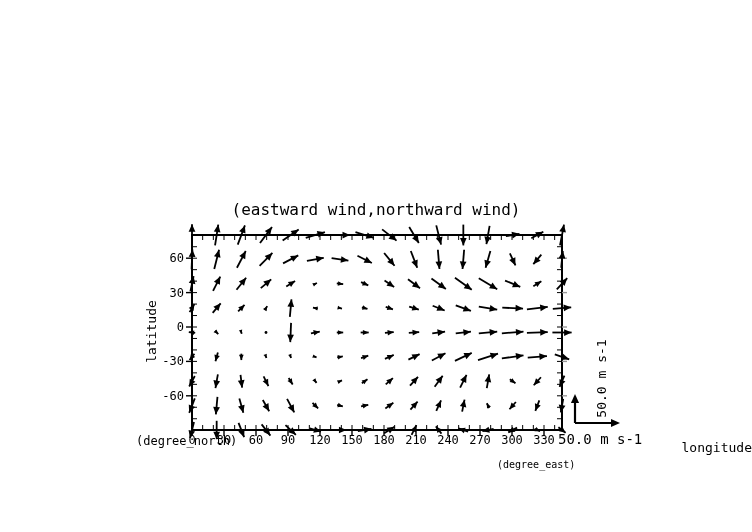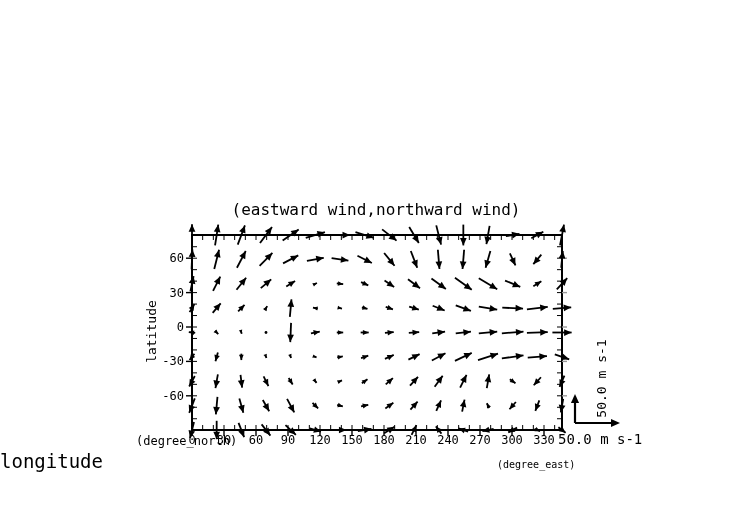--- a/index.html
+++ b/index.html
@@ -1,20 +1,20 @@
 <!DOCTYPE html>
 <html><head>
 <meta charset="utf-8">
 <style>
   html,body{margin:0;padding:0;background:#fff;}
   #page{position:relative;width:752px;height:532px;background:#ffffff;overflow:hidden;
         font-family:"DejaVu Sans Mono","Liberation Mono",monospace;color:#000;}
   .lbl{position:absolute;white-space:pre;color:#000;}
   #title{top:200px;left:0;width:752px;text-align:center;font-size:16px;letter-spacing:0px;}
-  #xlabel{top:450px;left:0;width:752px;text-align:left;font-size:19px;}
+  #xlabel{top:440px;left:0;width:752px;text-align:right;font-size:13px;}
   #ylabel{top:324px;left:110px;width:82px;text-align:center;font-size:13px;
           transform:rotate(-90deg);transform-origin:center;}
   #yunit{top:434px;left:136px;font-size:12px;}
   #xunit{top:441px;left:497px;font-size:10px;margin-top:18px;}
   #vref{top:371px;left:556px;width:90px;text-align:center;font-size:13px;
         transform:rotate(-90deg);transform-origin:center;}
   #href{top:431px;left:558px;font-size:14px;}
   svg{position:absolute;top:0;left:0;}
 </style>
 </head>

